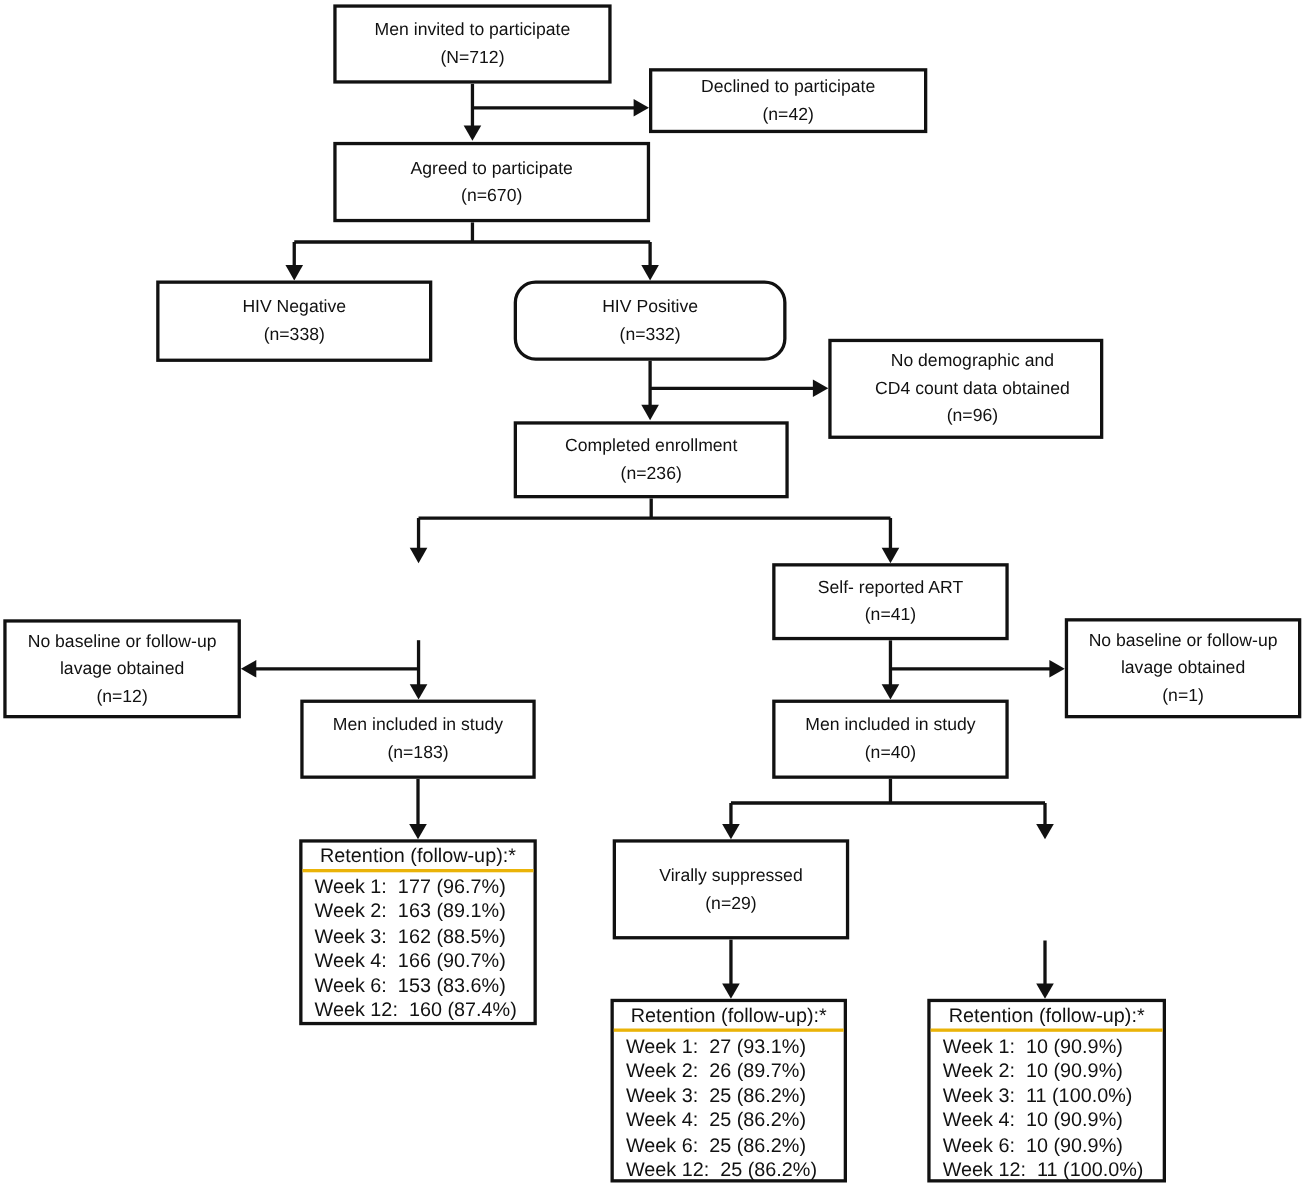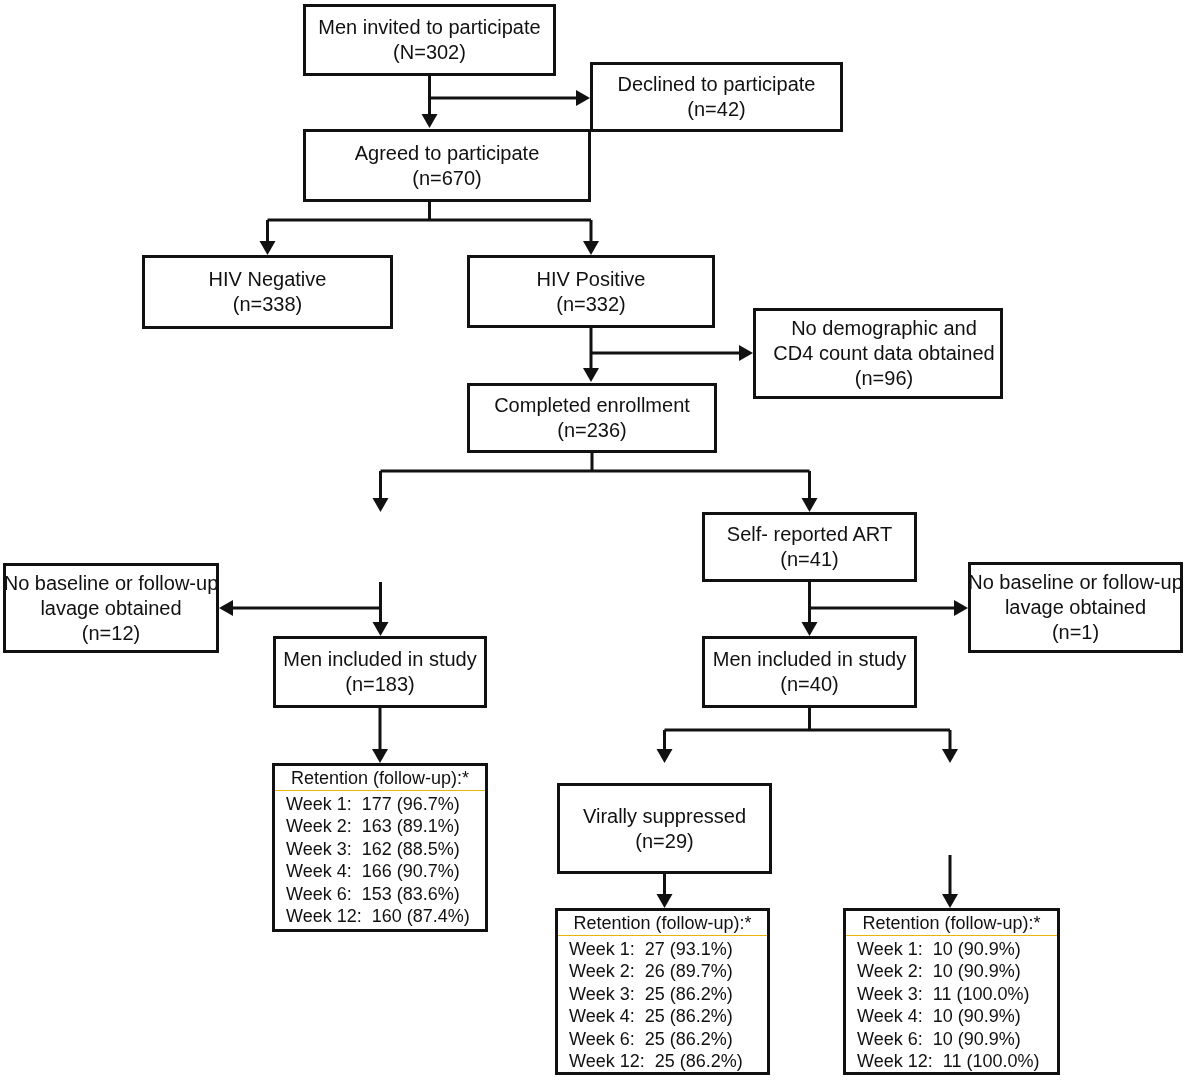--- a/index.html
+++ b/index.html
@@ -29,37 +29,37 @@
   .box {
     position: absolute;
     box-sizing: border-box;
     border: 3px solid #111111;
     background: #ffffff;
     display: flex;
     flex-direction: column;
     align-items: center;
     justify-content: center;
     text-align: left;
-    font-size: 20px;
+    font-size: 16px;
     line-height: 25px;
     padding: 2px;
   }
   .box .bl { white-space: nowrap; }
   .rbox {
     position: absolute;
     box-sizing: border-box;
     border: 3px solid #111111;
     background: #ffffff;
     font-size: 18px;
   }
   .rhead {
     text-align: center;
     line-height: 23px;
     padding-top: 1px;
-    border-bottom: 1px solid #eab308;
+    border-bottom: 3px solid #eab308;
     white-space: nowrap;
   }
   .rrows { padding: 2px 4px 16px 11px; }
   .rrow { line-height: 22.4px; white-space: pre; }
 </style>
 </head>
 <body>
 
 <div class="canvas">
 
@@ -120,39 +120,39 @@
       <polygon points="656.5,894 672.5,894 664.5,908"></polygon>
     </g>
     <g>
       <path d="M950 855 V895"></path>
       <polygon points="942,894 958,894 950,908"></polygon>
     </g>
   </svg>
 
   <div class="box" style="left:303px; top:4px; width:253px; height:72px;">
     <div class="bl">Men invited to participate</div>
-    <div class="bl">(N=302)</div>
-  </div>
-
-  <div class="box" style="left:590px; top:62px; width:253px; height:70px;">
+    <div class="bl">(N=712)</div>
+  </div>
+
+  <div class="box" style="left:590px; top:62px; width:253px; height:59px;">
     <div class="bl">Declined to participate</div>
     <div class="bl">(n=42)</div>
   </div>
 
   <div class="box" style="left:303px; top:129px; width:288px; height:73px;">
     <div class="bl">Agreed to participate</div>
     <div class="bl">(n=670)</div>
   </div>
 
   <div class="box" style="left:142px; top:255px; width:251px; height:74px;">
     <div class="bl">HIV Negative</div>
     <div class="bl">(n=338)</div>
   </div>
 
-  <div class="box" style="left:467px; top:255px; width:248px; height:73px;">
+  <div class="box" style="left:467px; top:255px; width:248px; height:73px;border-radius:20px;">
     <div class="bl">HIV Positive</div>
     <div class="bl">(n=332)</div>
   </div>
 
   <div class="box" style="left:753px; top:308px; width:250px; height:91px;padding-left:14px;">
     <div class="bl">No demographic and</div>
     <div class="bl">CD4 count data obtained</div>
     <div class="bl">(n=96)</div>
   </div>
 
@@ -182,21 +182,21 @@
   <div class="box" style="left:273px; top:636px; width:214px; height:72px;">
     <div class="bl">Men included in study</div>
     <div class="bl">(n=183)</div>
   </div>
 
   <div class="box" style="left:702px; top:636px; width:215px; height:72px;">
     <div class="bl">Men included in study</div>
     <div class="bl">(n=40)</div>
   </div>
 
-  <div class="box" style="left:557px; top:763px; width:215px; height:91px;margin-top:20px;">
+  <div class="box" style="left:557px; top:763px; width:215px; height:91px;">
     <div class="bl">Virally suppressed</div>
     <div class="bl">(n=29)</div>
   </div>
 
 
   <div class="rbox" style="left:272px; top:763px; width:216px; height:169px;">
     <div class="rhead">Retention (follow-up):*</div>
     <div class="rrows">
       <div class="rrow">Week 1:  177 (96.7%)</div>
       <div class="rrow">Week 2:  163 (89.1%)</div>

